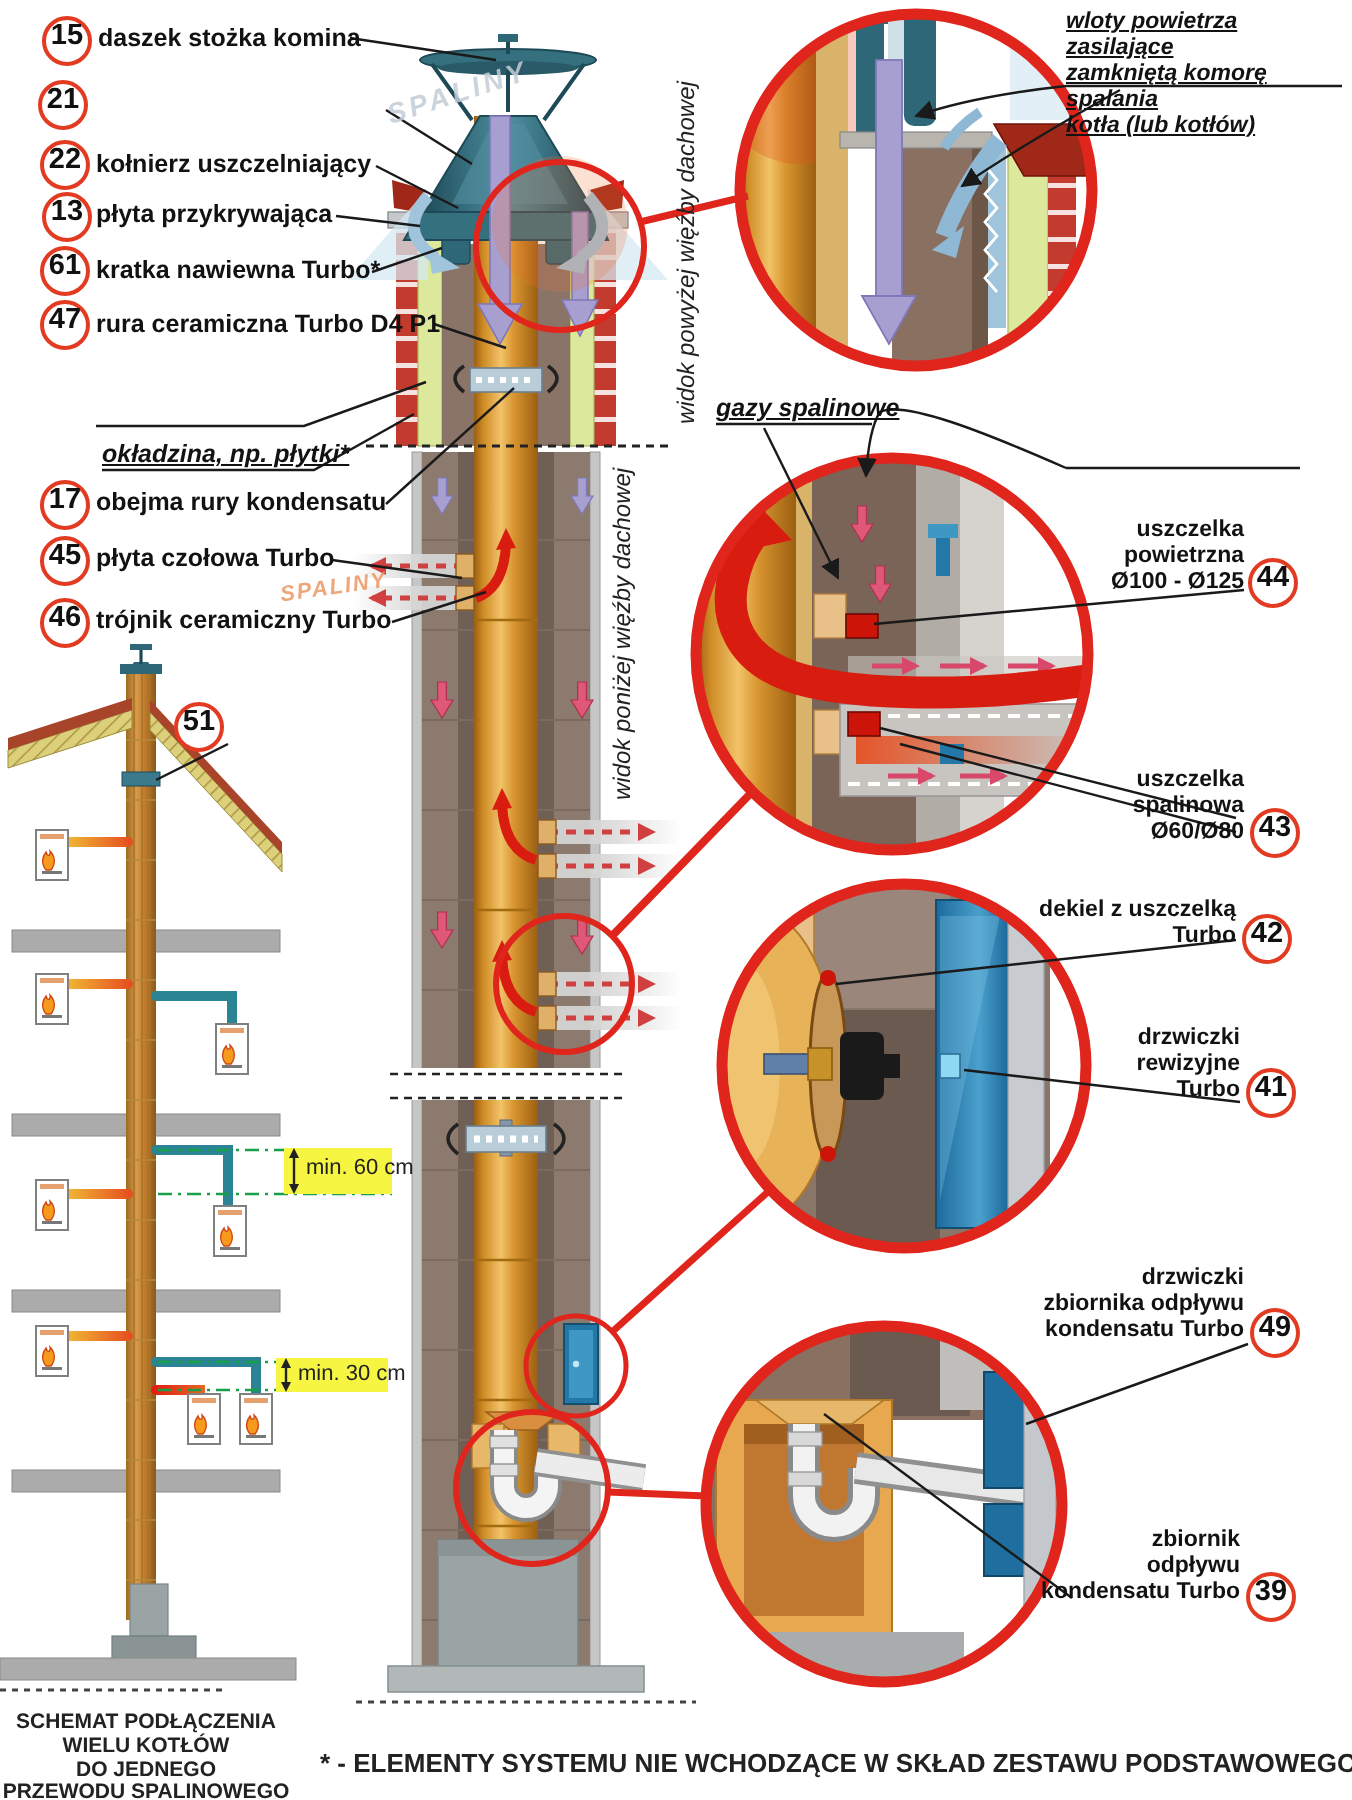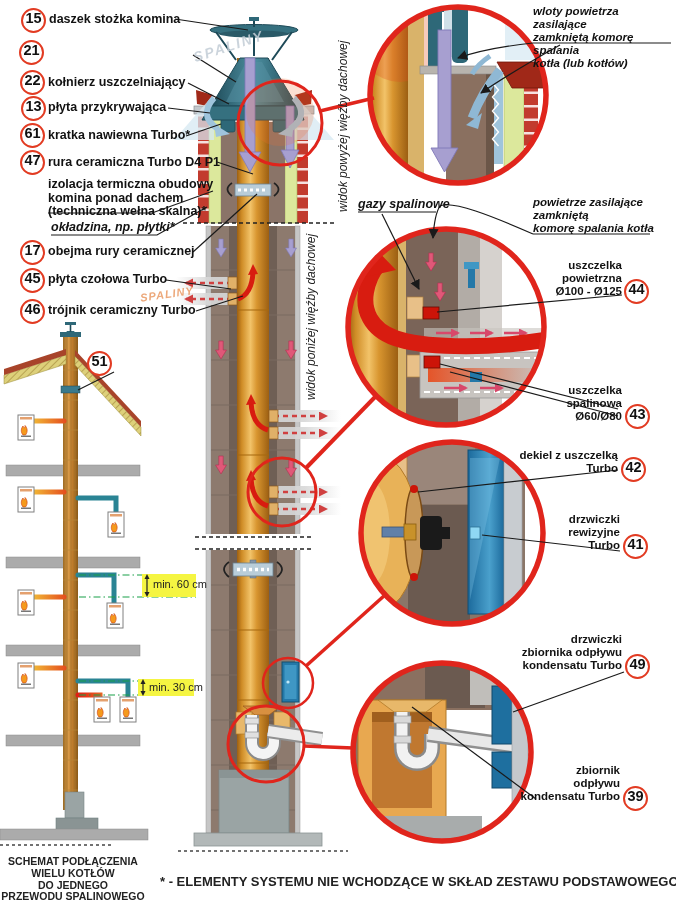--- a/index.html
+++ b/index.html
@@ -3,21 +3,21 @@
 <meta charset="utf-8">
 <style>
   html,body{margin:0;padding:0;background:#fff;}
   #canvas{position:relative;width:676px;height:900px;background:#fff;overflow:hidden;
           font-family:"Liberation Sans",sans-serif;}
   svg{position:absolute;left:0;top:0;}
   .lbl{position:absolute;font:bold 12.5px/1.09 "Liberation Sans",sans-serif;color:#121212;
        white-space:pre-line;}
   .lbl.sm{font-size:11.5px;line-height:1.13;}
   .lbl.rt{text-align:right;}
-  .lbl.it{font-style:italic;}
+  .lbl.it{font-style:italic;text-decoration:underline;}
   .nc{position:absolute;width:25px;height:25px;border:2.5px solid var(--callout-ring,#e23b22);
       border-radius:50%;background:#fff;box-sizing:border-box;display:flex;
       justify-content:center;font:bold 14.5px "Liberation Sans",sans-serif;color:#111;}
   .mintxt{position:absolute;font:11px "Liberation Sans",sans-serif;color:#222;white-space:nowrap;text-align:center;}
   .rot{position:absolute;font:italic 12px "Liberation Sans",sans-serif;color:#222;
        white-space:nowrap;transform:rotate(-90deg);transform-origin:0 0;}
   .wm{position:absolute;font:italic bold 14px "Liberation Sans",sans-serif;letter-spacing:2px;}
   .cap{position:absolute;font:bold 10.5px/1.12 "Liberation Sans",sans-serif;color:#222;
        text-align:center;white-space:pre-line;}
   .note{position:absolute;font:bold 13px "Liberation Sans",sans-serif;color:#222;white-space:nowrap;}
@@ -523,47 +523,41 @@
     </div>
 <div class="lbl" style="left:48px;top:101px">płyta przykrywająca</div>
 <div class="nc" style="left:20px;top:123px">
       <span>61</span>
     </div>
 <div class="lbl" style="left:48px;top:129px">kratka nawiewna Turbo*</div>
 <div class="nc" style="left:20px;top:150px">
       <span>47</span>
     </div>
 <div class="lbl" style="left:48px;top:156px">rura ceramiczna Turbo D4 P1</div>
-<div class="lbl" style="left:48px;top:178px">izolacja termiczna obudowy
-komina ponad dachem
-(techniczna wełna skalna)*</div>
 <div class="lbl it" style="left:51px;top:221px">okładzina, np. płytki*</div>
 <div class="nc" style="left:20px;top:240px">
       <span>17</span>
     </div>
-<div class="lbl" style="left:48px;top:245px">obejma rury ceramicznej</div>
+<div class="lbl" style="left:48px;top:245px">obejma rury kondensatu</div>
 <div class="nc" style="left:20px;top:268px">
       <span>45</span>
     </div>
 <div class="lbl" style="left:48px;top:273px">płyta czołowa Turbo</div>
 <div class="nc" style="left:20px;top:299px">
       <span>46</span>
     </div>
 <div class="lbl" style="left:48px;top:304px">trójnik ceramiczny Turbo</div>
 <div class="nc" style="left:87px;top:351px">
       <span>51</span>
     </div>
 
 <div class="lbl sm it" style="left:533px;top:5px;width:142px">wloty powietrza zasilające
 zamkniętą komorę spalania
 kotła (lub kotłów)</div>
 <div class="lbl it" style="left:358px;top:198px">gazy spalinowe</div>
-<div class="lbl sm it" style="left:533px;top:196px;width:130px">powietrze zasilające
-zamkniętą
-komorę spalania kotła</div>
 
 <div class="lbl sm rt" style="left:527px;top:259px;width:95px">uszczelka
 powietrzna
 Ø100 - Ø125</div>
 <div class="nc" style="left:624px;top:279px">
       <span>44</span>
     </div>
 <div class="lbl sm rt" style="left:527px;top:384px;width:95px">uszczelka
 spalinowa
 Ø60/Ø80</div>

